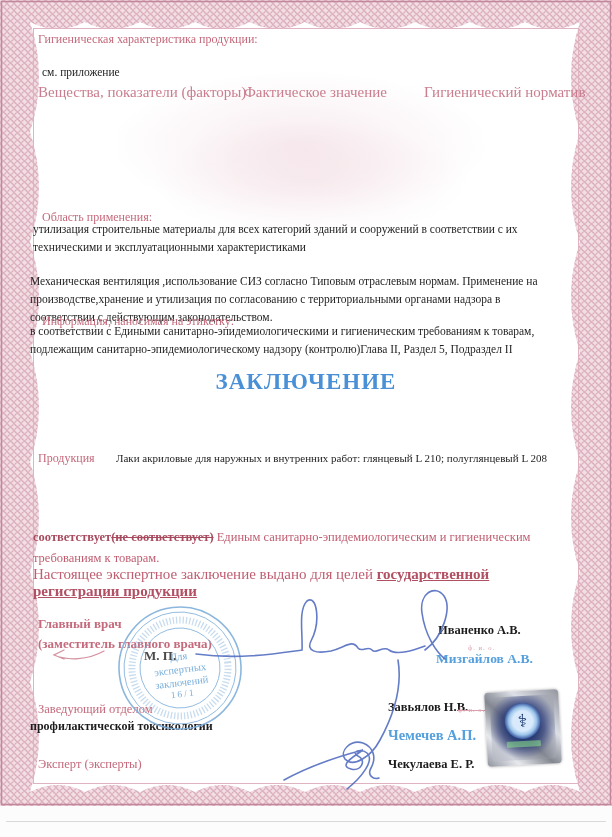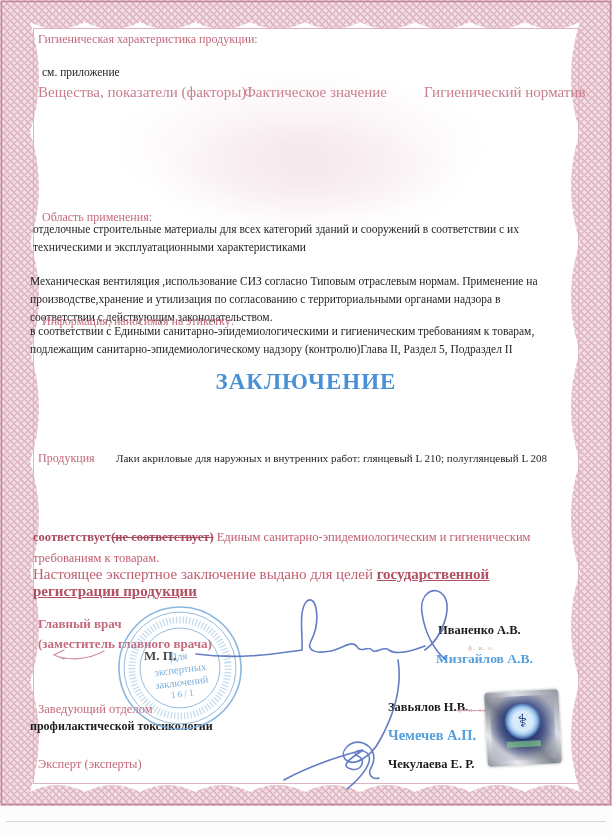--- a/index.html
+++ b/index.html
@@ -92,21 +92,21 @@
   <div class="wm wm1"></div>
   <div class="wm wm2"></div>
 
   <div class="t pink" style="left:38px;top:32px;">Гигиеническая характеристика продукции:</div>
   <div class="t pink-sm" style="left:38px;top:52px;">Вещества, показатели (факторы)</div>
   <div class="t pink-sm" style="left:244px;top:52px;">Фактическое значение</div>
   <div class="t pink-sm" style="left:424px;top:52px;">Гигиенический норматив</div>
   <div class="t black" style="left:42px;top:66px;">см. приложение</div>
 
   <div class="t pink" style="left:42px;top:210px;">Область применения:</div>
-  <div class="t black wrap" style="left:33px;top:221px;width:522px;line-height:1.55;">отделочные строительные материалы для всех категорий зданий и сооружений в соответствии с их техническими и эксплуатационными характеристиками</div>
+  <div class="t black wrap" style="left:33px;top:221px;width:522px;line-height:1.55;">утилизация строительные материалы для всех категорий зданий и сооружений в соответствии с их техническими и эксплуатационными характеристиками</div>
 
   <div class="t black wrap" style="left:30px;top:273px;width:523px;line-height:1.55;">Механическая вентиляция ,использование СИЗ согласно Типовым отраслевым нормам. Применение на производстве,хранение и утилизация по согласованию с территориальными органами надзора в соответствии с действующим законодательством.</div>
 
   <div class="t pink" style="left:42px;top:314px;">Информация, наносимая на этикетку:</div>
   <div class="t black wrap" style="left:30px;top:323px;width:548px;line-height:1.55;">в соответствии с Едиными санитарно-эпидемиологическими и гигиеническим требованиям к товарам, подлежащим санитарно-эпидемиологическому надзору (контролю)Глава II, Раздел 5, Подраздел II</div>
 
   <div class="t title">ЗАКЛЮЧЕНИЕ</div>
   <div class="t pink" style="left:38px;top:451px;">Продукция</div>
   <div class="t black" style="left:116px;top:452px;font-size:11px;">Лаки акриловые для наружных и внутренних работ: глянцевый L 210; полуглянцевый L 208</div>
 

